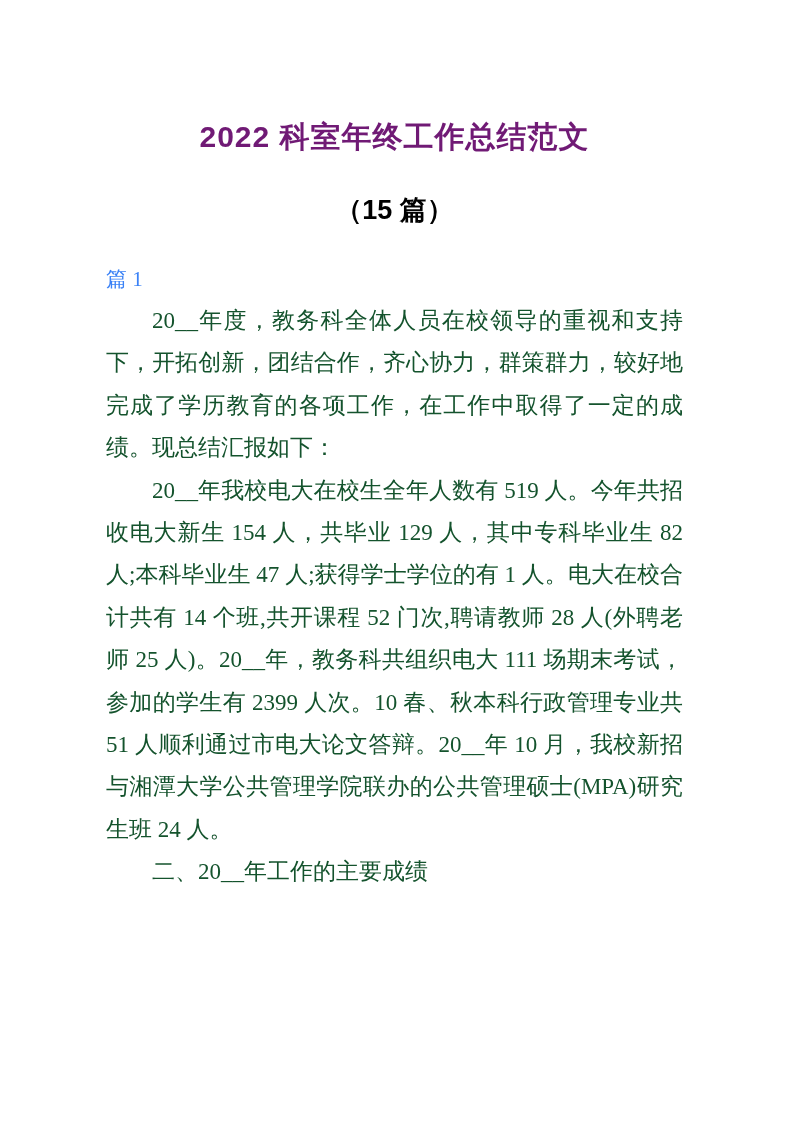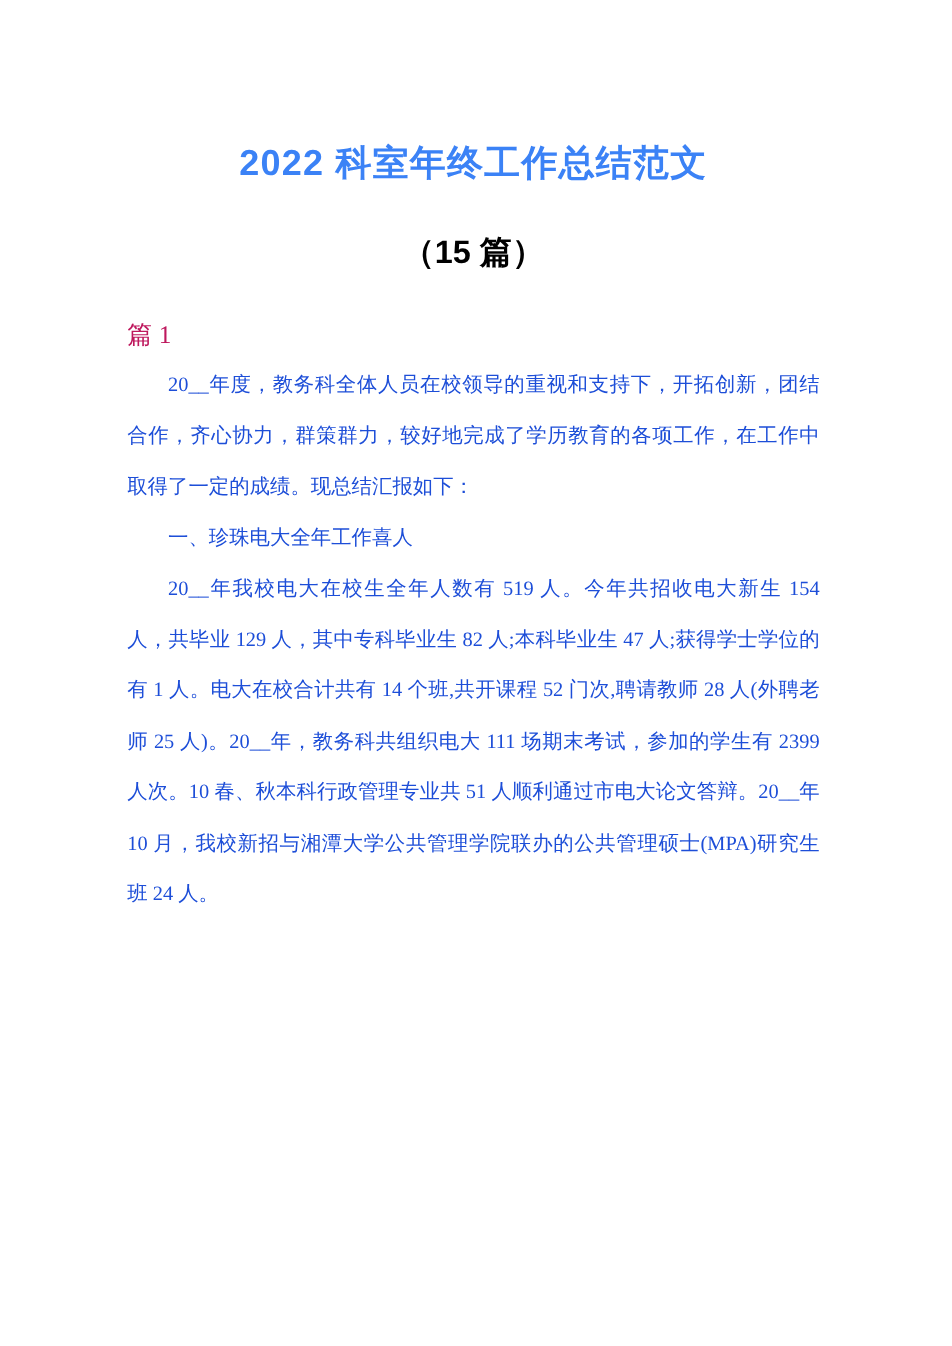--- a/index.html
+++ b/index.html
@@ -19,61 +19,61 @@
     color: #161616;
     font-family: "Liberation Serif", serif;
   }
   .doc-title {
     margin: 0;
     text-align: center;
     font-family: "Liberation Sans", sans-serif;
     font-weight: bold;
     font-size: 30px;
     line-height: 46px;
-    color: #3b82f6;
+    color: #701a75;
     letter-spacing: 1px;
   }
   .doc-subtitle {
     margin: 30px 0 17px 0;
     text-align: center;
     font-family: "Liberation Sans", sans-serif;
     font-weight: bold;
     font-size: 27px;
     line-height: 40px;
     color: #000000;
   }
   .piece-label {
     margin-top: 28px;
     font-size: 21px;
     line-height: 42px;
-    color: #be185d;
+    color: #3b82f6;
   }
   .body-para {
     margin: 0;
-    font-size: 17px;
+    font-size: 23px;
     line-height: 42.4px;
     text-align: justify;
     text-indent: 2em;
-    color: #1d4ed8;
+    color: #14532d;
     word-break: break-all;
   }
 </style>
 </head>
 <body>
 
 <div class="page">
 
   <h1 class="doc-title">2022 科室年终工作总结范文</h1>
 
   <div class="doc-subtitle">（15 篇）</div>
 
   <div class="piece-label">篇 1</div>
 
   <p class="body-para">20__年度，教务科全体人员在校领导的重视和支持下，开拓创新，团结合作，齐心协力，群策群力，较好地完成了学历教育的各项工作，在工作中取得了一定的成绩。现总结汇报如下：</p>
 
-  <p class="body-para">一、珍珠电大全年工作喜人</p>
 
   <p class="body-para">20__年我校电大在校生全年人数有 519 人。今年共招收电大新生 154 人，共毕业 129 人，其中专科毕业生 82 人;本科毕业生 47 人;获得学士学位的有 1 人。电大在校合计共有 14 个班,共开课程 52 门次,聘请教师 28 人(外聘老师 25 人)。20__年，教务科共组织电大 111 场期末考试，参加的学生有 2399 人次。10 春、秋本科行政管理专业共 51 人顺利通过市电大论文答辩。20__年 10 月，我校新招与湘潭大学公共管理学院联办的公共管理硕士(MPA)研究生班 24 人。</p>
 
+  <p class="body-para">二、20__年工作的主要成绩</p>
 
 
 
 </div>
 
 </body></html>

